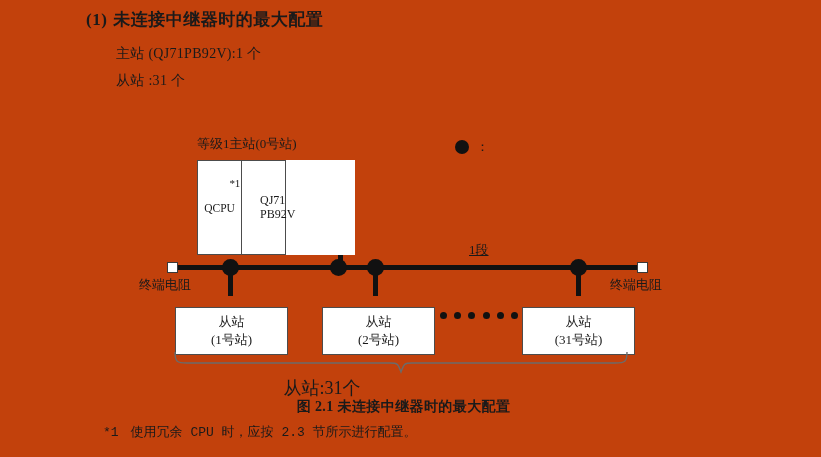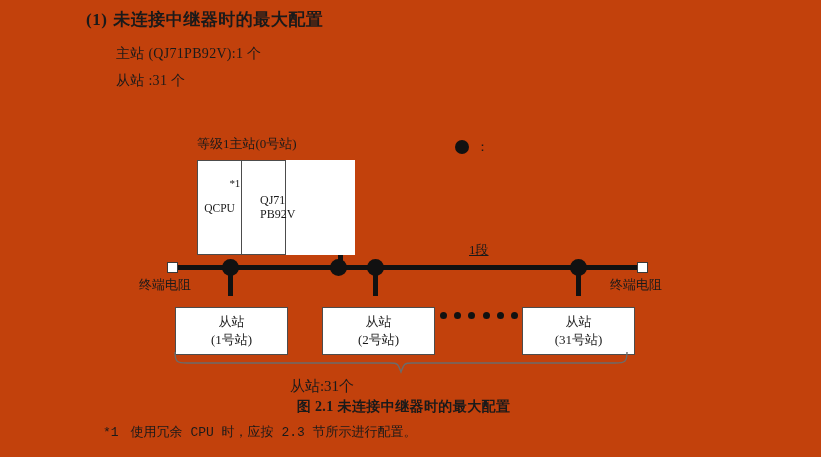--- a/index.html
+++ b/index.html
@@ -176,21 +176,21 @@
     position: absolute;
     left: 172px;
     top: 350px;
     width: 458px;
     height: 24px;
   }
   .brace-lbl {
     left: 0;
     top: 377px;
     width: 684px;
-    font-size: 15px;
+    font-size: 18px;
   }
   .brace-lbl-inner {
     position: relative;
     left: -20px;
   }
 
   
   .legend {
     position: absolute;
     left: 455px;

